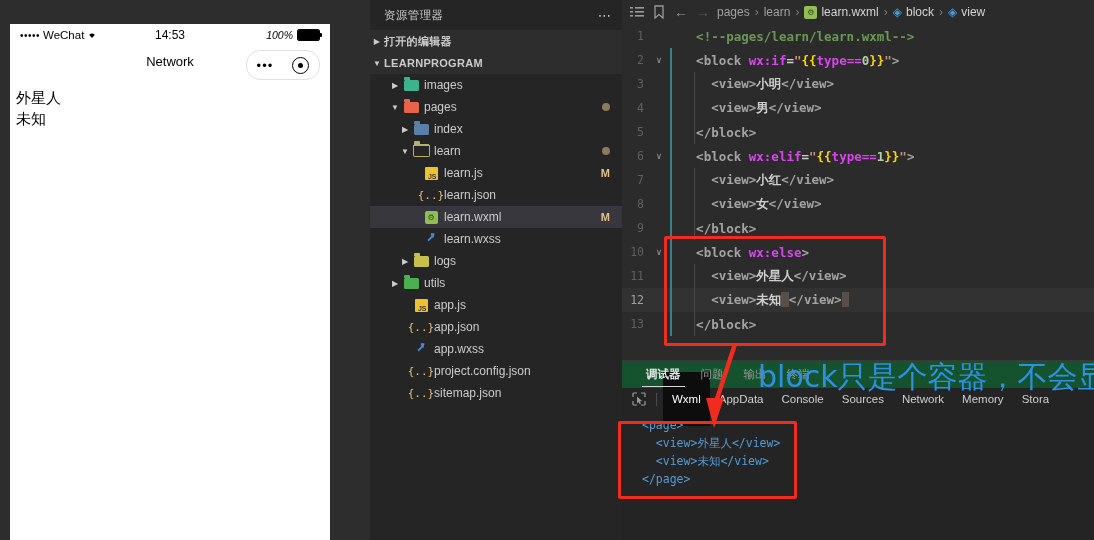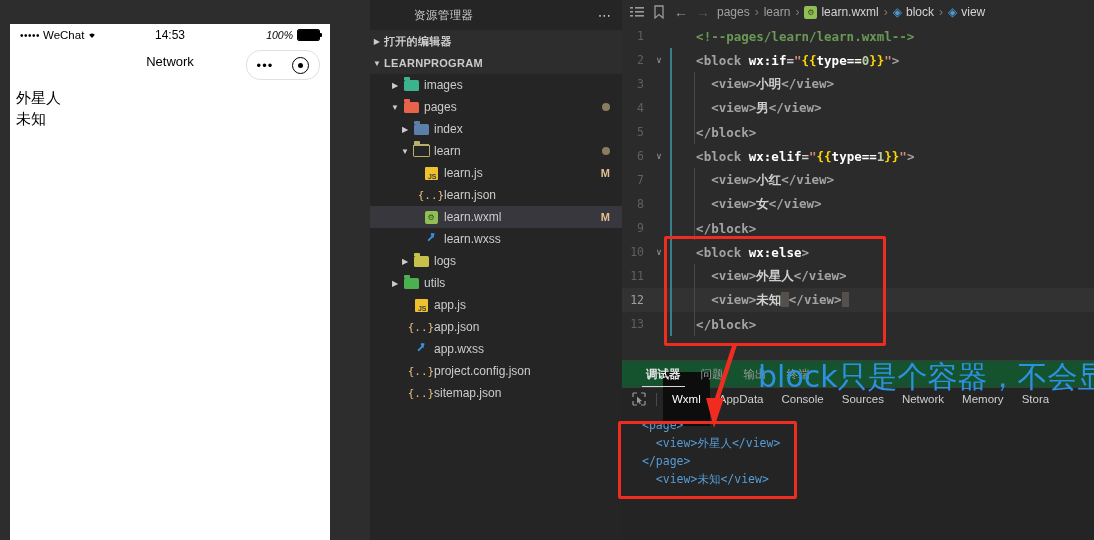--- a/index.html
+++ b/index.html
@@ -31,21 +31,21 @@
   .cap-dots{font-size:13px;letter-spacing:1px;color:#000;line-height:1;}
   .cap-circle{width:15px;height:15px;border-radius:50%;border:1.6px solid #000;display:flex;align-items:center;justify-content:center;}
   .cap-circle i{width:5px;height:5px;border-radius:50%;background:#000;display:block;}
 
   .page-body{padding:4px 6px 0 6px;}
   .page-line{font-size:15px;color:#000;line-height:21px;font-family:"DejaVu Sans",sans-serif;}
 
   
   .explorer{position:absolute;left:370px;top:0;width:252px;height:540px;background:#252526;border-right:1px solid #1b1b1b;}
   .exp-header{height:30px;display:flex;align-items:center;justify-content:space-between;padding:0 10px 0 14px;color:#cccccc;font-size:11.5px;}
-  .exp-header .title{letter-spacing:0.4px;margin-left:30px;}
+  .exp-header .title{letter-spacing:0.4px;}
   .exp-ellipsis{color:#cccccc;font-size:13px;letter-spacing:1.2px;cursor:pointer;}
   .exp-row{height:22px;display:flex;align-items:center;color:#cccccc;font-size:12px;white-space:nowrap;cursor:pointer;position:relative;}
   .exp-row.section{font-size:11px;font-weight:bold;letter-spacing:0.3px;}
   .exp-row.opened-editors{background:#2d2d2d;}
   .exp-row.root{background:#2d2d2d;}
   .exp-row.selected{background:#37373d;}
   .twisty{width:14px;flex:0 0 14px;text-align:center;font-size:8px;color:#cccccc;}
   .twisty.none{visibility:hidden;}
   .ficon{width:18px;flex:0 0 18px;display:flex;align-items:center;justify-content:center;margin-right:4px;}
   .lbl{flex:1;overflow:hidden;text-overflow:ellipsis;}
@@ -81,21 +81,21 @@
   .cline{display:flex;height:24px;align-items:center;font-family:"DejaVu Sans Mono","Liberation Mono",monospace;font-size:12.5px;position:relative;}
   .cline.hl{background:#323232;}
   .gut{width:30px;flex:0 0 30px;text-align:right;padding-right:8px;color:#606060;font-size:11.5px;box-sizing:border-box;}
   .gut.cur{color:#a0a0a0;}
   .fold{width:14px;flex:0 0 14px;text-align:center;color:#9a9a9a;font-size:9px;}
   .code{white-space:pre;flex:1;font-weight:bold;}
   .ind-guide{position:absolute;left:48px;top:0;bottom:0;width:2px;background:#3a7f8c;}
   .ind-guide2{position:absolute;left:72px;top:0;bottom:0;width:1px;background:#4a4a4a;}
   .tok-com{color:#6A9955;}
   .tok-tag{color:#a3a3a3;}
-  .tok-attr{color:#ffffff;margin-top:40px;}
+  .tok-attr{color:#d946ef;margin-top:40px;}
   .tok-str{color:#CE9178;}
   .tok-brace{color:#ffd700;}
   .tok-num{color:#B5CEA8;}
   .tok-txt{color:#cfcfcf;}
   .seli{background:#55504a;}
 
   
   .devpanel{position:absolute;left:622px;top:360px;width:472px;height:180px;background:#2b2b2b;border-top:1px solid #3a3a3a;}
   .dp-tabs{height:26px;display:flex;align-items:center;gap:0;padding-left:14px;background:#14532d;}
   .dp-tab{font-size:11.5px;color:#9a9a9a;padding:0 10px;height:26px;line-height:26px;cursor:pointer;position:relative;}
@@ -444,22 +444,22 @@
           <span class="dt-tab">Sources</span>
           <span class="dt-tab">Network</span>
           <span class="dt-tab">Memory</span>
           <span class="dt-tab">Stora</span>
         </span>
     </div>
     <div class="dt-body">
       <div id="wxmltree">
           <div class="dt-line">&lt;page&gt;</div>
           <div class="dt-line">  &lt;view&gt;外星人&lt;/view&gt;</div>
+          <div class="dt-line">  &lt;view&gt;未知&lt;/view&gt;</div>
           <div class="dt-line">&lt;/page&gt;</div>
-          <div class="dt-line">  &lt;view&gt;未知&lt;/view&gt;</div>
         </div>
     </div>
   </div>
 
   <div class="annot-box" style="left:664px;top:236px;width:216px;height:104px;"></div>
   <div class="annot-box" style="left:618px;top:421px;width:173px;height:72px;"></div>
 
   <svg class="annot-arrow" style="left:690px;top:340px;" width="60" height="95" viewBox="0 0 60 95">
     <path d="M45 4 L26 62" stroke="#f02c20" stroke-width="4.5" fill="none"></path>
     <path d="M24 88 L16 58 L34 58 Z" fill="#f02c20"></path>

